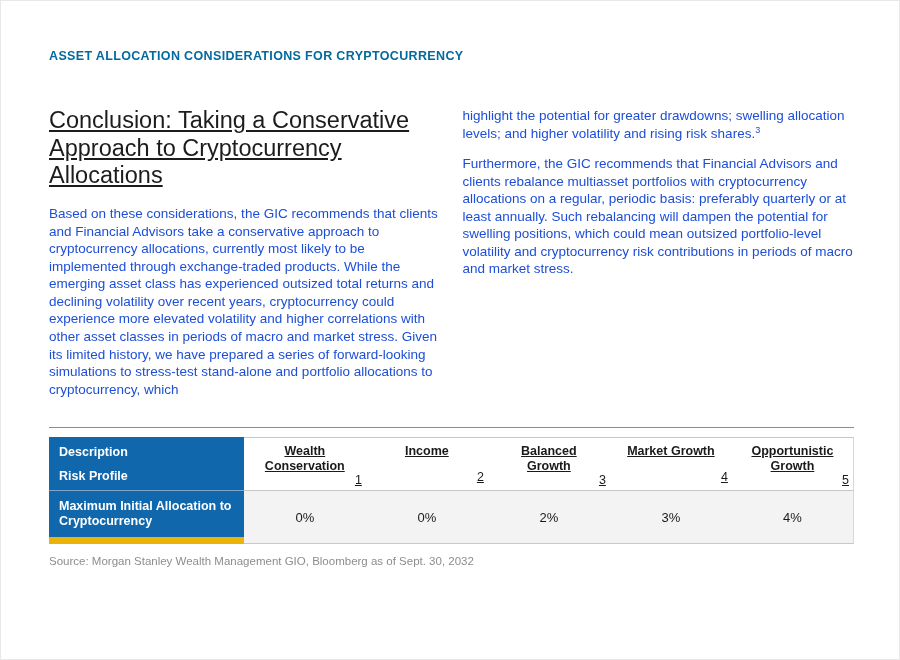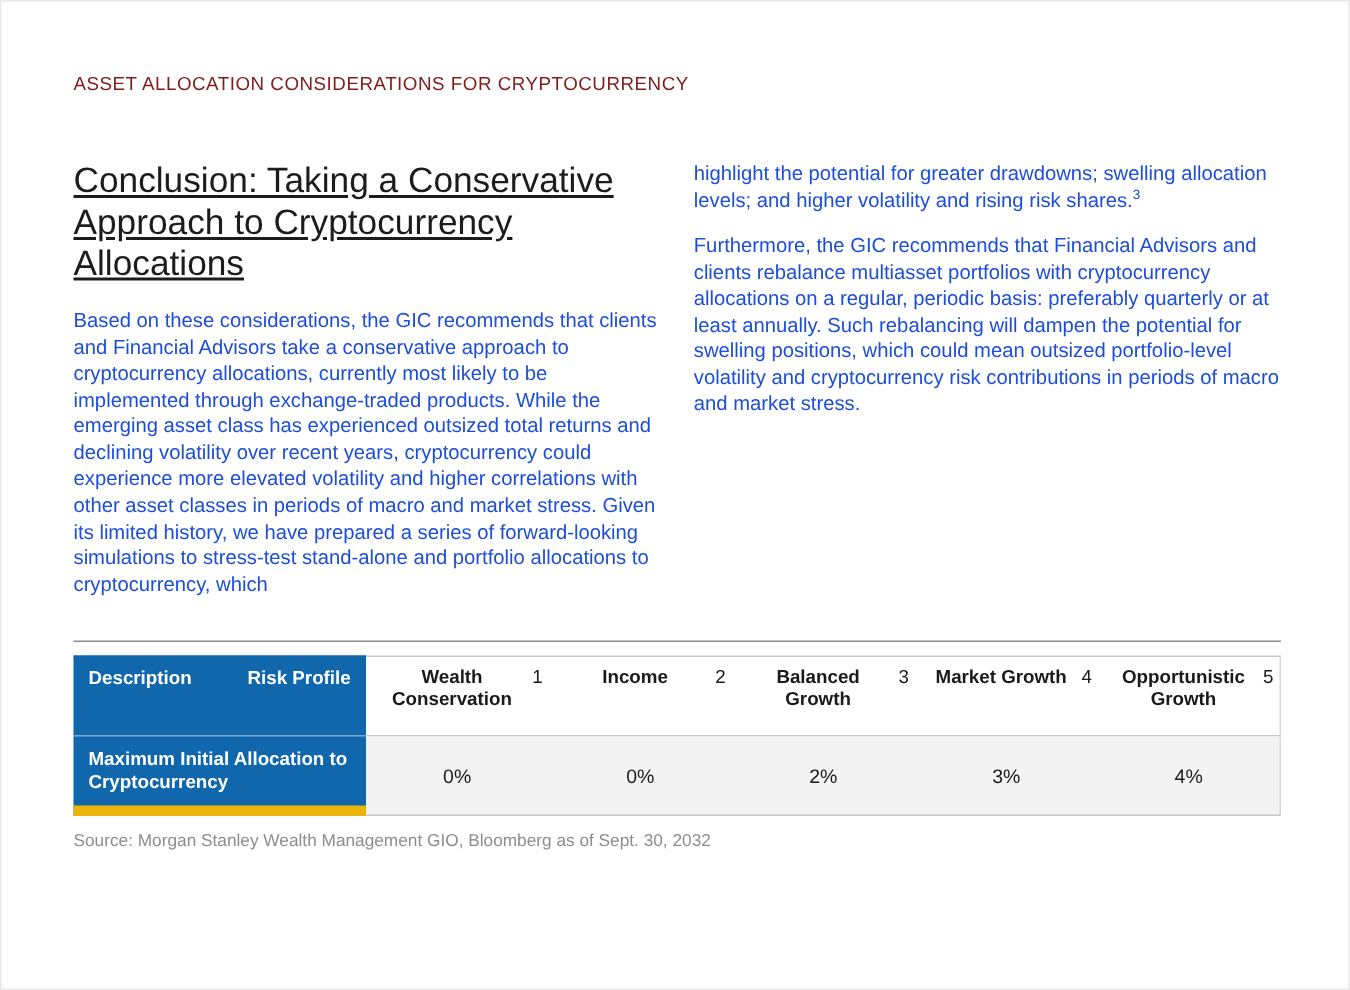--- a/index.html
+++ b/index.html
@@ -3,43 +3,43 @@
 <meta charset="utf-8">
 <style>
   html,body{margin:0;padding:0;background:#ffffff;}
   .page{
     width:900px;height:660px;box-sizing:border-box;
     background:#ffffff;border:1px solid #e8e8e8;
     padding:48px 45px 0 48px;position:relative;
     font-family:"Liberation Sans",sans-serif;color:#1a1a1a;
   }
   .doc-header{
-    font-size:12.5px;font-weight:400;letter-spacing:.35px;color:#7f1d1d;
+    font-size:12.5px;font-weight:700;letter-spacing:.35px;color:#0369a1;
   }
   .columns{display:flex;gap:22px;margin-top:44px;}
   .col{flex:1;min-width:0;}
   .title{
     font-size:23.5px;font-weight:400;line-height:1.18;
     margin:0 0 15px 0;color:#1c1c1c;text-decoration:underline;
   }
   .body{font-size:13.5px;line-height:1.3;margin:0 0 13px 0;color:#1d4ed8;}
   sup{font-size:9px;line-height:0;vertical-align:super;}
   .exhibit{margin-top:16px;border-top:1px solid #8c8c8c;padding-top:9px;}
   .exhibit-title{font-size:14.5px;font-weight:700;margin:0 0 9px 0;color:#000;}
   table.alloc{width:100%;border-collapse:separate;border-spacing:0;table-layout:fixed;}
   th,td{padding:0;vertical-align:middle;}
   th{height:52px;border-top:1px solid #c8c8c8;border-bottom:1px solid #c8c8c8;background:#ffffff;font-weight:400;}
   td{height:46px;border-bottom:1px solid #c8c8c8;}
   th.last,td.last{border-right:1px solid #d8d8d8;}
   .blue-cell{background:#1167ac;color:#ffffff;text-align:left;}
   th.blue-cell{border-top:1px solid #1167ac;border-bottom:1px solid #7ea6cc;}
   td.blue-cell{border-bottom:7px solid #eab308;}
-  .corner{display:flex;justify-content:space-between;height:38px;padding:7px 10px;}
+  .corner{display:flex;flex-direction:column;justify-content:space-between;height:38px;padding:7px 10px;}
   .corner span{font-size:12.5px;font-weight:700;}
-  .head-inner{display:flex;flex-direction:row;justify-content:space-between;align-items:flex-start;height:40px;padding:6px 4px;}
+  .head-inner{display:flex;flex-direction:column;justify-content:space-between;align-items:flex-end;height:40px;padding:6px 4px;text-decoration:underline;}
   .col-name{font-weight:700;font-size:12.5px;line-height:1.15;text-align:center;max-width:92px;margin:0 auto;}
   .col-num{font-size:12.5px;font-weight:400;text-align:center;}
   .row-blue-inner{font-size:12.5px;font-weight:700;line-height:1.25;padding:6px 10px;}
   td.val{text-align:center;font-size:13px;background:#f3f3f3;color:#1a1a1a;}
   .source{color:#8d8d8d;font-size:11.5px;margin-top:11px;}
 </style>
 </head>
 <body>
 
 <div class="page">

